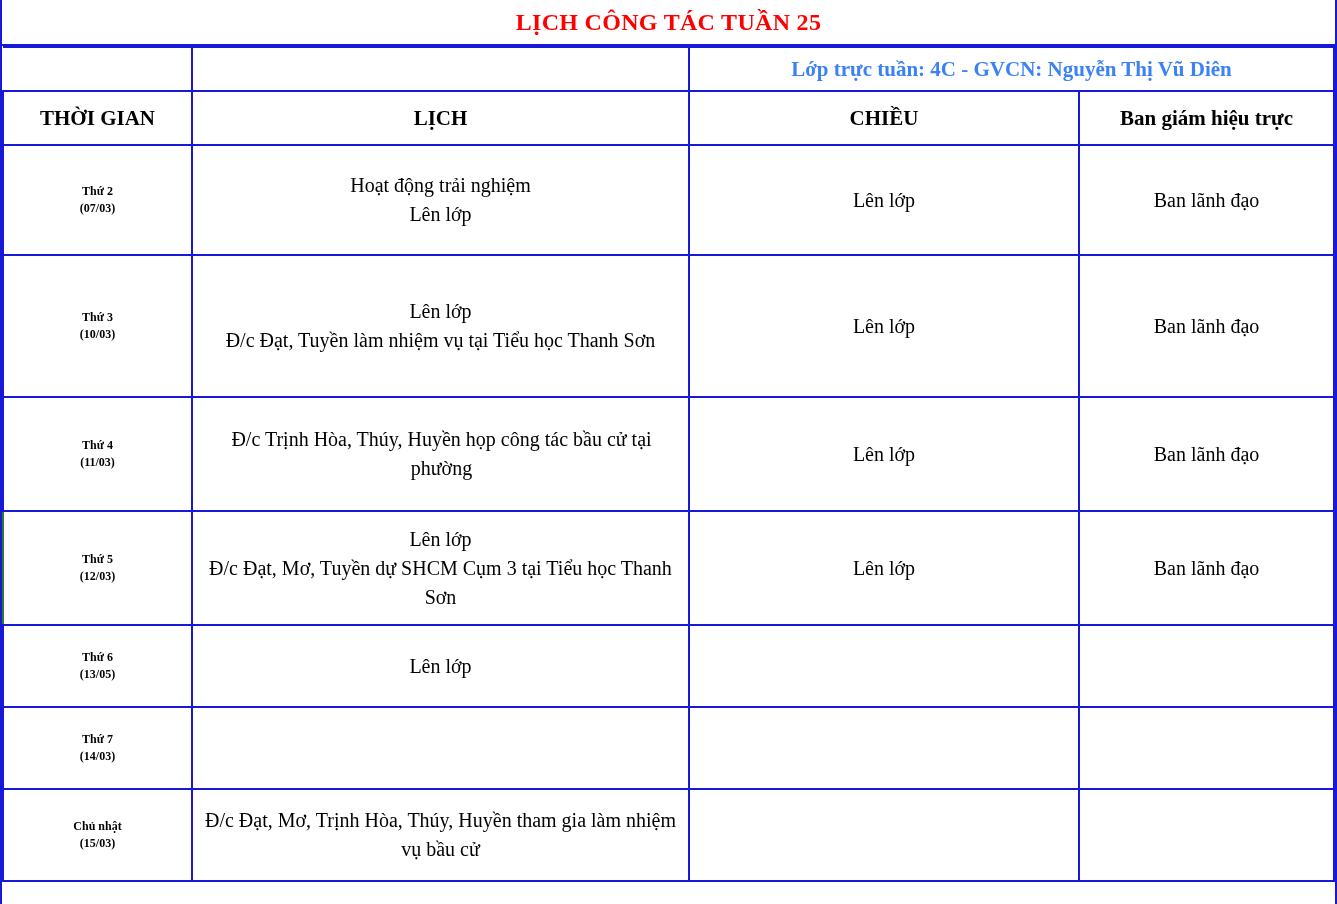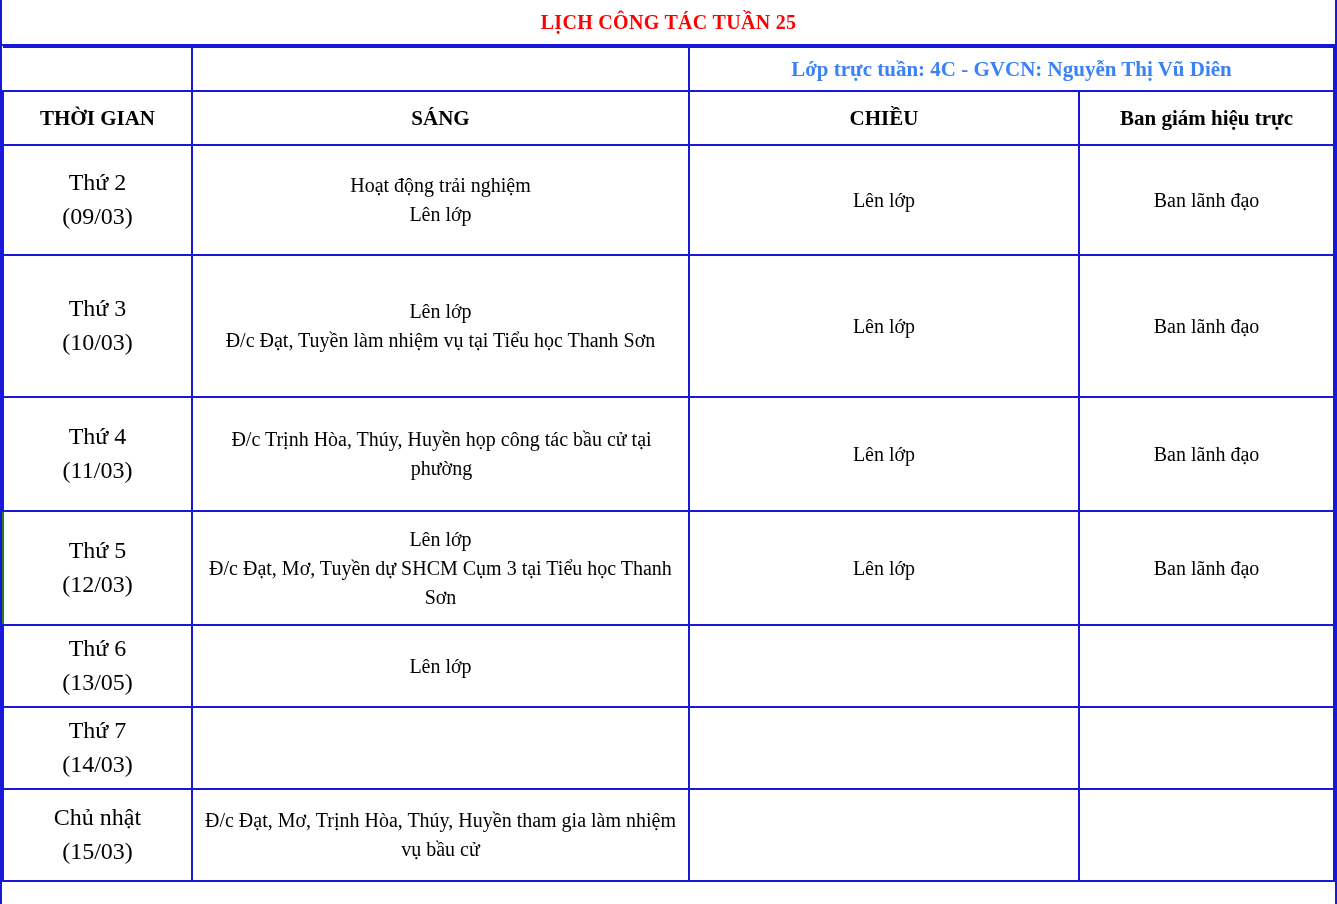--- a/index.html
+++ b/index.html
@@ -26,21 +26,21 @@
   .title-bar {
     height: 44px;
     display: flex;
     align-items: center;
     justify-content: center;
     border-bottom: 2px solid #1818d8;
   }
   .title-text {
     color: #ff0000;
     font-weight: bold;
-    font-size: 20px;
+    font-size: 24px;
     letter-spacing: 0.3px;
     text-align: right;
   }
   table.schedule {
     border-collapse: collapse;
     width: 100%;
     table-layout: fixed;
   }
   table.schedule td, table.schedule th {
     border: 2px solid #1818d8;
@@ -66,22 +66,22 @@
     font-weight: bold;
     font-size: 21px;
     white-space: nowrap;
   }
   .head-row th {
     height: 54px;
     font-weight: bold;
     font-size: 21px;
   }
   .day-cell {
-    font-weight: normal;
-    font-size: 24px;
+    font-weight: bold;
+    font-size: 12px;
     line-height: 1.4;
   }
   .content-cell {
     font-size: 20px;
     line-height: 1.45;
     font-weight: normal;
   }
   .row-h1 td { height: 110px; }
   .row-h2 td { height: 142px; }
   .row-h3 td { height: 114px; }
@@ -113,29 +113,29 @@
       <tr class="subhead-row">
         <td class="blank-cell"></td>
         <td></td>
         <td colspan="2">
           <span class="duty-class">Lớp trực tuần: 4C - GVCN: Nguyễn Thị Vũ Diên</span>
         </td>
       </tr>
 
       <tr class="head-row">
         <th>THỜI GIAN</th>
-        <th>SÁNG</th>
+        <th>LỊCH</th>
         <th>CHIỀU</th>
         <th>Ban giám hiệu trực</th>
       </tr>
 
       <tr class="row-h1">
         <td class="day-cell">
           <div>Thứ 2</div>
-          <div>(09/03)</div>
+          <div>(07/03)</div>
         </td>
         <td class="content-cell" style="white-space: pre-line; border-radius: 20px;">Hoạt động trải nghiệm
 Lên lớp</td>
         <td class="content-cell" style="white-space: pre-line;">Lên lớp</td>
         <td class="content-cell">Ban lãnh đạo</td>
       </tr>
 
       <tr class="row-h2">
         <td class="day-cell">
           <div>Thứ 3</div>

